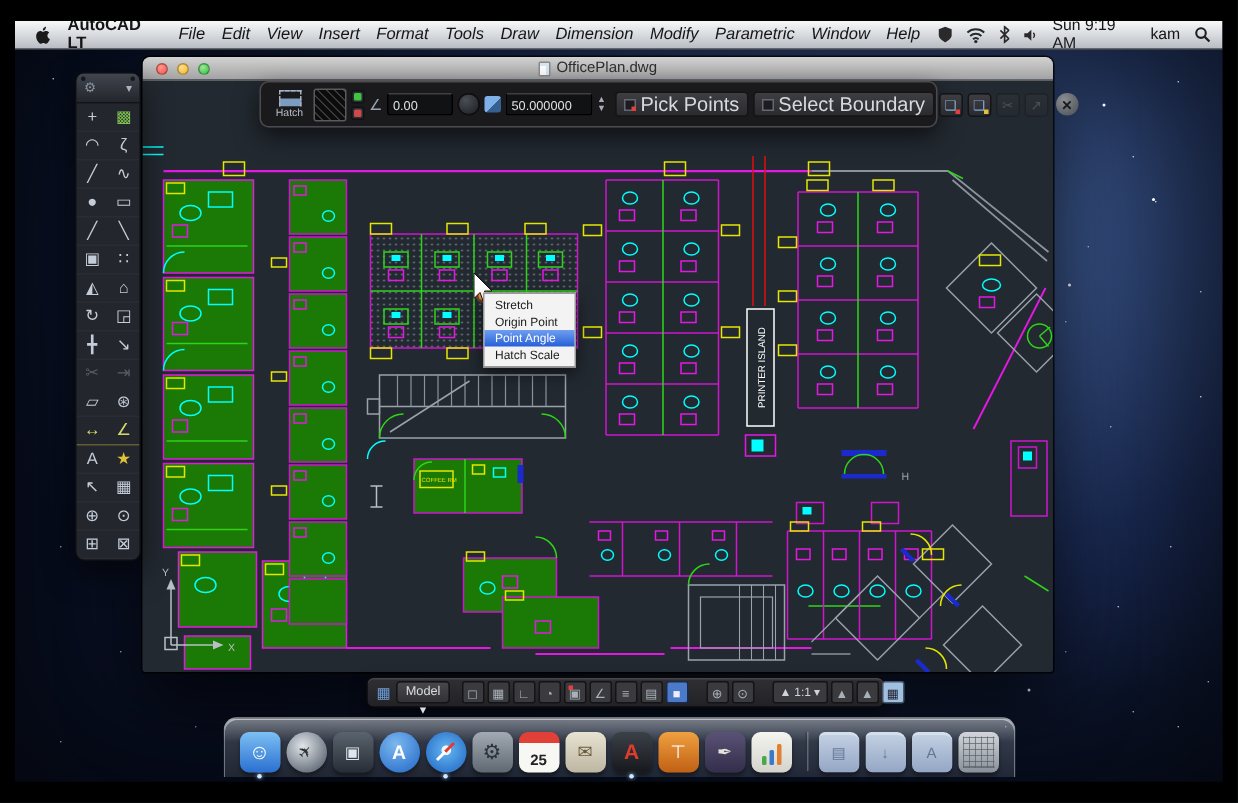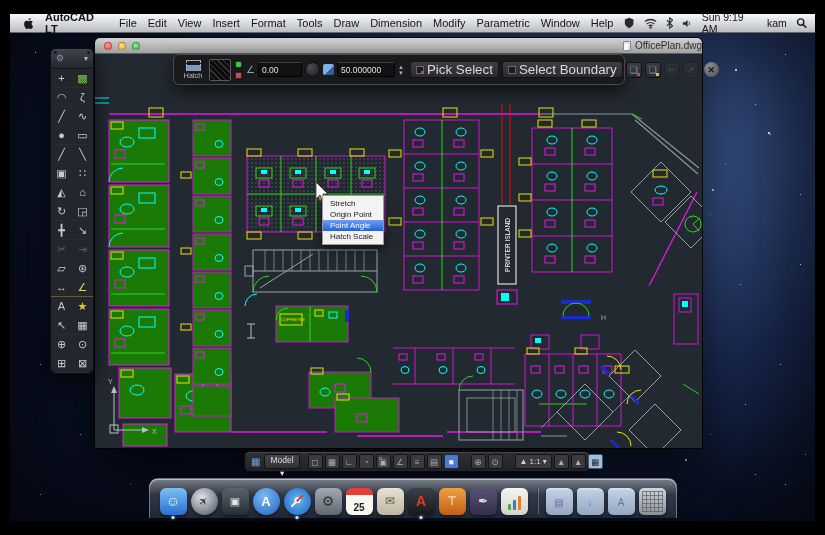--- a/index.html
+++ b/index.html
@@ -26,21 +26,21 @@
   .stars2{position:absolute;left:0;top:0;width:2px;height:2px;background:transparent;border-radius:50%;
     box-shadow:330px 55px #fff,505px 65px #fff,702px 175px #fff,758px 118px #fff,648px 352px #fff,
     82px 162px #e8f0ff,725px 55px #fff,605px 205px #e8f0ff,55px 275px #e8f0ff,675px 445px #e8f0ff;}
 
   
   #menubar{position:absolute;left:0;top:0;width:100%;height:19px;z-index:50;
     background:linear-gradient(#f8f8f8,#d2d5da 60%,#b9bdc3);border-bottom:1px solid #63666a;
     display:flex;align-items:center;font-size:11px;color:#151515;padding:0 8px;}
   .mb-apple{width:13px;height:13px;margin:0 10px 0 4px;flex:none;}
   .mb-app{font-weight:bold;margin-right:12px;}
-  .mb-item{margin-right:11px;white-space:nowrap;}
+  .mb-item{margin-right:11px;white-space:nowrap;font-style:italic;}
   #mb-right{margin-left:auto;display:flex;align-items:center;gap:9px;}
   #mb-right svg{display:block;}
   .mb-clock{font-size:10.5px;}
   .mb-user{font-size:10.5px;}
 
   
   #palette{position:absolute;left:40px;top:34px;width:44px;z-index:40;background:#23262d;
     border:1px solid #0c0e12;border-radius:6px;box-shadow:0 8px 20px rgba(0,0,0,.6);overflow:hidden;}
   #palette-header{height:20px;background:linear-gradient(#41454e,#23262c);border-bottom:1px solid #12141a;
     position:relative;display:flex;align-items:center;justify-content:space-between;padding:0 5px;}
@@ -59,21 +59,21 @@
   
   #cad-window{position:absolute;left:85px;top:24px;width:607px;height:410px;z-index:20;
     border-radius:5px 5px 2px 2px;box-shadow:0 22px 50px rgba(0,0,0,.7),0 0 0 1px rgba(0,0,0,.8);}
   #titlebar{height:16px;border-radius:5px 5px 0 0;background:linear-gradient(#d2d2d2,#a2a2a2);
     border-bottom:1px solid #5f5f5f;display:flex;align-items:center;position:relative;}
   .tl{width:8px;height:8px;border-radius:50%;margin-left:6px;border:1px solid rgba(0,0,0,.3);}
   .tl.red{background:radial-gradient(circle at 35% 30%,#ff9a92,#f9564c);margin-left:9px;}
   .tl.yellow{background:radial-gradient(circle at 35% 30%,#ffe08a,#f5b52e);}
   .tl.green{background:radial-gradient(circle at 35% 30%,#9fe89a,#33c23e);}
   #title-center{position:absolute;left:0;right:0;text-align:center;font-size:10px;color:#2e2e2e;
-    display:flex;align-items:center;justify-content:flex-end;gap:4px;}
+    display:flex;align-items:center;justify-content:center;gap:4px;}
   .doc-ico{display:inline-block;width:8px;height:10px;background:#fdfdfd;border:1px solid #8a8a8a;
     border-radius:1px;box-shadow:inset -2px 2px 0 #d8e6f4;}
   #canvas{position:relative;width:100%;height:394px;background:#232931;overflow:hidden;
     border-radius:0 0 2px 2px;}
   #canvas svg{position:absolute;left:0;top:0;}
 
   
   #hatchbar{position:absolute;left:78px;top:16px;width:452px;height:31px;z-index:30;
     background:rgba(26,26,28,.94);border:1px solid #4a4a4e;border-radius:6px;
     box-shadow:0 6px 16px rgba(0,0,0,.6);display:flex;align-items:center;gap:3px;padding:0 6px;
@@ -641,21 +641,21 @@
       <input class="hb-input angle" readonly="" value="0.00" style="">
       <span class="hb-knob"></span>
       <span class="hb-scaleico"></span>
       <input class="hb-input scale" readonly="" value="50.000000" style="">
       <span class="hb-stepper">
           <span>▲</span>
           <span>▼</span>
         </span>
       <button class="hb-btn">
         <span class="btn-ico red"></span>
-        <span>Pick Select</span>
+        <span>Pick Points</span>
       </button>
       <button class="hb-btn">
         <span class="btn-ico"></span>
         <span>Select Boundary</span>
       </button>
       <span id="hb-icons" style="display:flex;gap:3px;">
           <span class="hb-iconbtn">❏<i class="mark red"></i></span>
           <span class="hb-iconbtn">❏<i class="mark yellow"></i></span>
           <span class="hb-iconbtn disabled">✂</span>
           <span class="hb-iconbtn disabled">↗</span>

